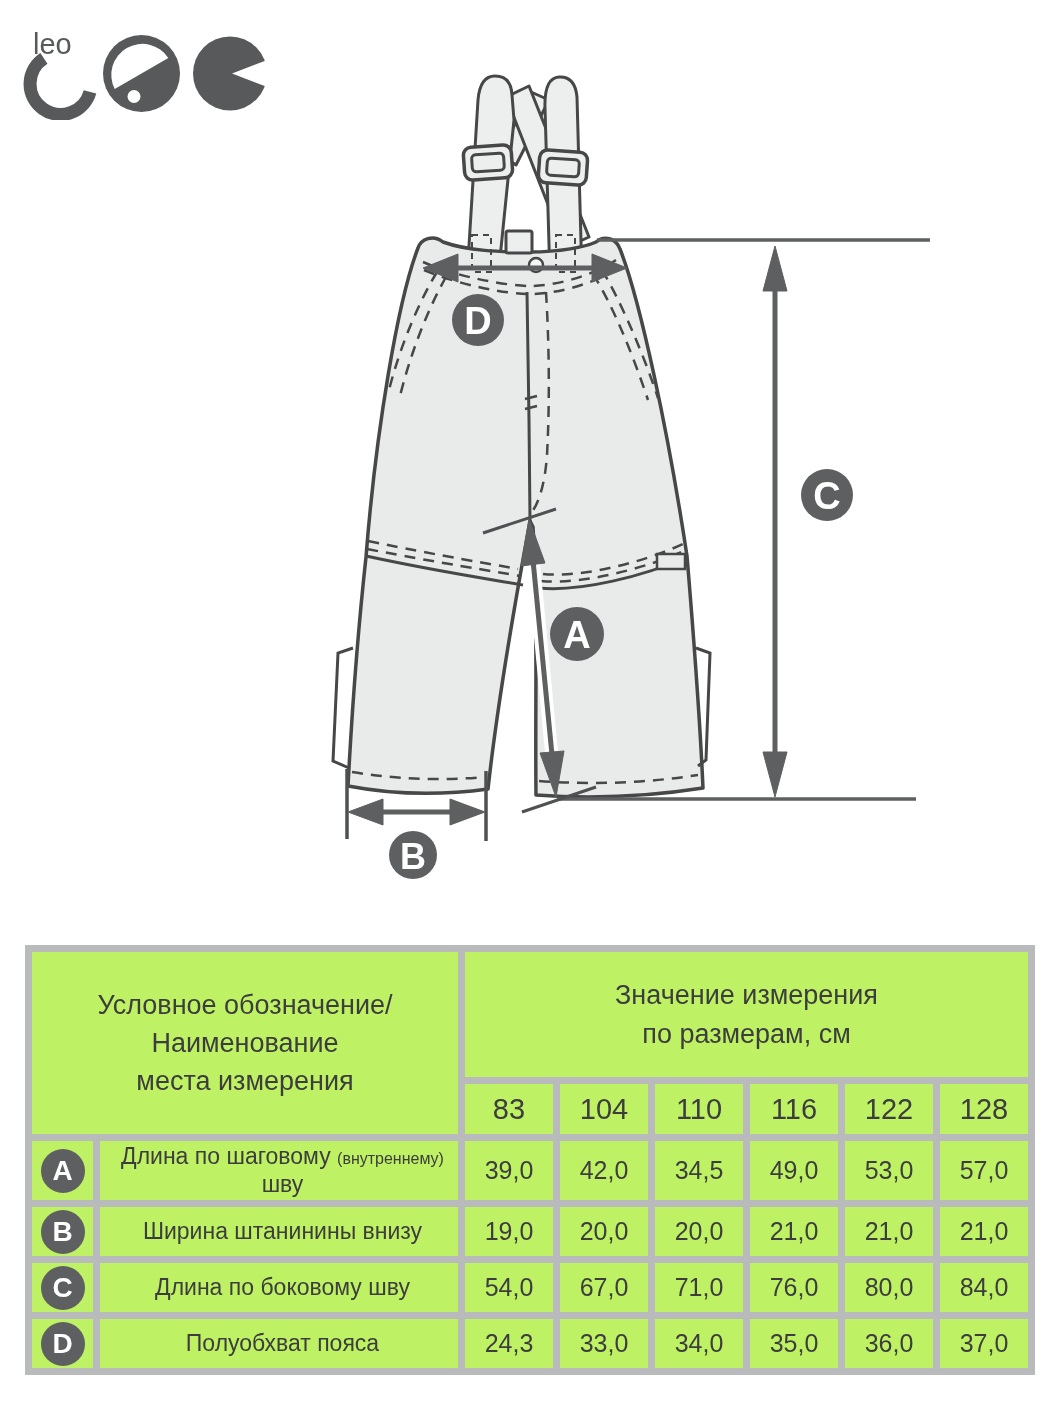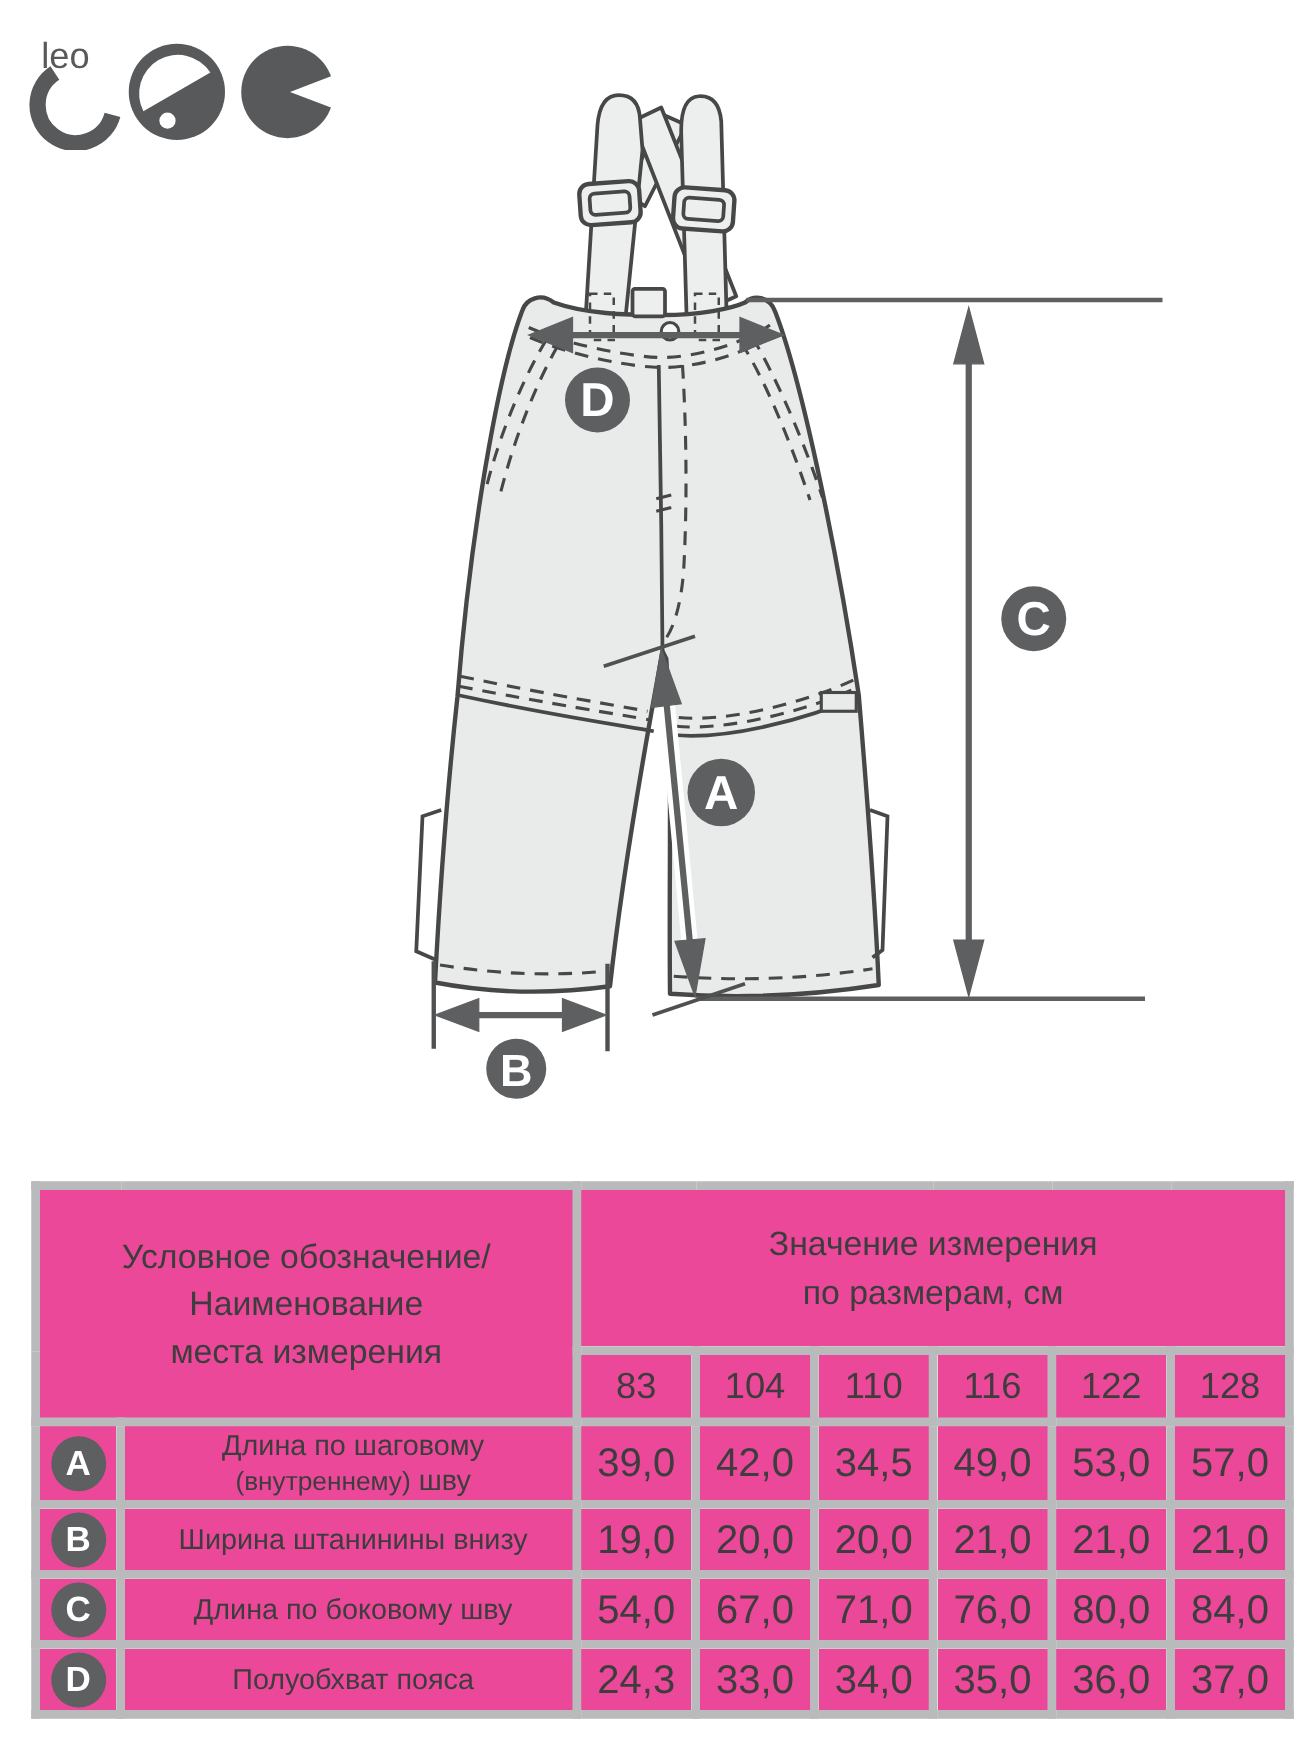--- a/index.html
+++ b/index.html
@@ -15,40 +15,40 @@
   .fig text,.logo text{font-family:"Liberation Sans",sans-serif;}
 
   table.size-table{
     position:absolute;left:25px;top:945px;
     width:1003px;
     table-layout:fixed;
     border-collapse:collapse;
   }
   table.size-table td{
     border:7px solid #b9babb;
-    background:#ec4899;
+    background:#bef264;
     text-align:center;
     vertical-align:middle;
     color:#3d3d3e;
     overflow:hidden;
   }
   tr.hrow1{height:132px;}
   tr.hrow2{height:57px;}
   tr.drow{height:56px;}
   td.hdr{
     font-size:27px;line-height:1.42;
     white-space:pre-line;
   }
   td.size{font-size:29px;}
-  td.val{font-size:32px;}
+  td.val{font-size:25px;}
   td.lbl{
     text-align:left;font-size:23px;line-height:1.2;
     padding:2px 6px 2px 13px;
   }
-  td.lbl .small{font-size:21px;margin-top:37px;}
+  td.lbl .small{font-size:16px;margin-top:37px;}
   td.sym{padding:0;}
   .letter-badge{
     display:inline-flex;align-items:center;justify-content:center;
     width:44px;height:44px;border-radius:50%;
     background:#5e5f60;color:#ffffff;
     font-size:28px;font-weight:bold;
   }
 </style>
 </head>
 <body>

